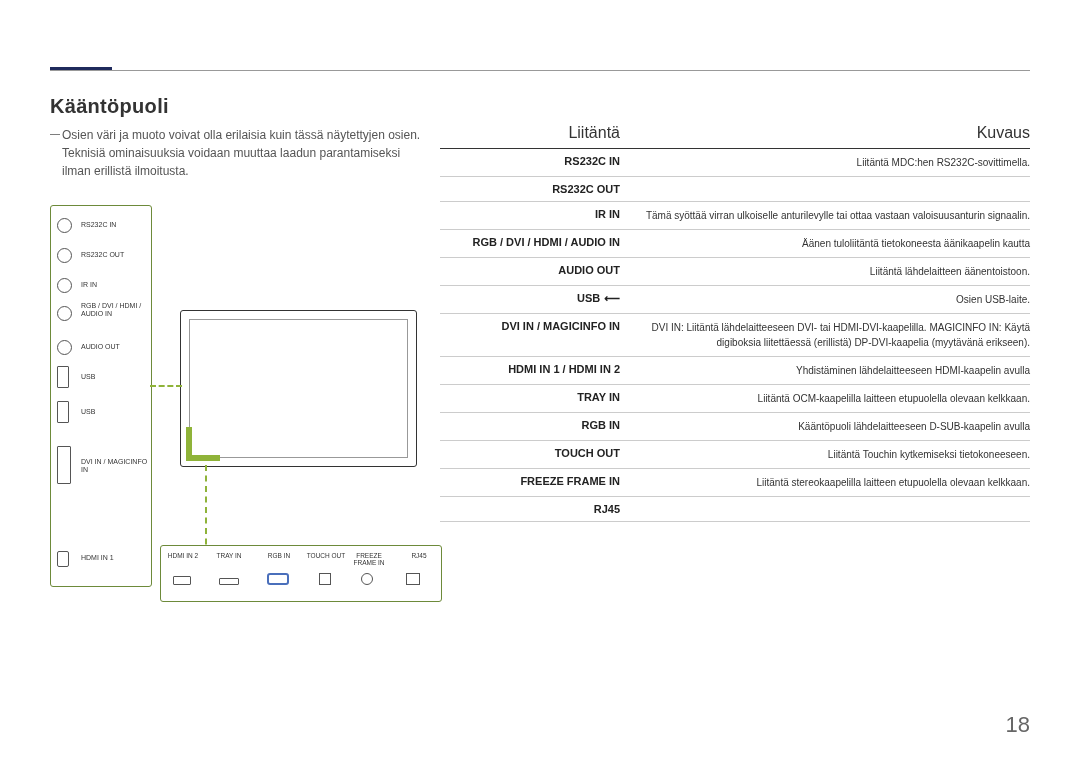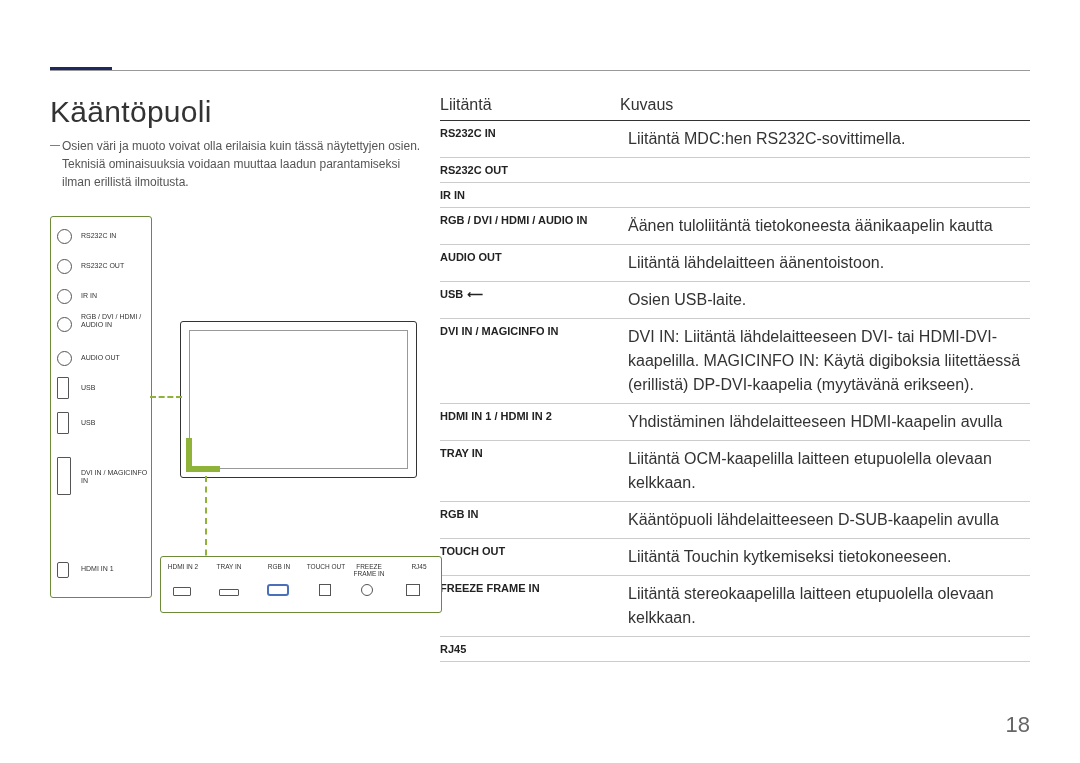--- a/index.html
+++ b/index.html
@@ -1,23 +1,23 @@
 <!DOCTYPE html>
 <html><head>
 <meta charset="utf-8">
 <style>
 html,body{margin:0;padding:0;width:1080px;height:763px;background:#fff;font-family:"Segoe UI",Arial,sans-serif;color:#333;}
 .page{position:relative;width:1080px;height:763px;box-sizing:border-box;padding:40px 50px 30px 50px;}
 .top-border{position:absolute;top:70px;left:50px;right:50px;height:1px;background:#999;}
 .accent-bar{position:absolute;top:67px;left:50px;width:62px;height:4px;background:#1f2a5c;}
-h1{font-size:30px;font-weight:400;margin:55px 0 8px 0;color:#333;letter-spacing:0.3px;}
+h1{font-size:20px;font-weight:700;margin:55px 0 8px 0;color:#333;letter-spacing:0.3px;}
 .note{font-size:12px;color:#555;line-height:1.5;max-width:360px;position:relative;padding-left:12px;}
 .note::before{content:"―";position:absolute;left:0;top:0;font-size:10px;}
 .left-col{float:left;width:390px;}
-.right-col{float:right;width:590px;margin-top:56px;}
+.right-col{float:right;width:590px;margin-top:84px;text-align:right;}
 
 
 .diagram{position:relative;margin-top:25px;height:400px;}
 .side-panel{position:absolute;left:0;top:0;width:100px;height:380px;border:1.5px solid #6d8a3a;border-radius:3px;background:#fff;}
 .side-panel .port{position:absolute;left:6px;}
 .side-panel .label{position:absolute;left:30px;font-size:7px;color:#333;line-height:1.1;white-space:pre-wrap;width:68px;}
 .circ{width:13px;height:13px;border:1px solid #555;border-radius:50%;display:inline-block;}
 .usb-rect{width:10px;height:20px;border:1px solid #555;border-radius:1px;}
 .dvi-rect{width:12px;height:36px;border:1px solid #555;border-radius:1px;}
 .hdmi-small{width:10px;height:14px;border:1px solid #555;border-radius:2px;}
@@ -36,21 +36,21 @@
 .tv-inner{position:absolute;left:8px;top:8px;right:8px;bottom:8px;border:1px solid #999;}
 .tv-corner{position:absolute;left:5px;bottom:5px;width:28px;height:28px;border-left:6px solid #8fb339;border-bottom:6px solid #8fb339;}
 .dash-v{position:absolute;left:155px;top:260px;height:90px;border-left:2px dashed #8fb339;}
 .dash-h{position:absolute;left:100px;top:180px;width:32px;border-top:2px dashed #8fb339;}
 .thead{display:flex;border-bottom:1px solid #333;padding-bottom:6px;margin-bottom:0;}
 .th{font-size:16px;font-weight:400;color:#333;}
 .th1{width:180px;}
 .th2{flex:1;}
 .row{display:flex;border-bottom:1px solid #ccc;padding:6px 0;align-items:flex-start;}
 .c1{width:180px;font-weight:600;font-size:11px;color:#222;padding-right:8px;}
-.c2{flex:1;font-size:16px;color:#333;line-height:1.5;}
+.c2{flex:1;font-size:10px;color:#333;line-height:1.5;}
 .usb-icon{display:inline-block;font-size:11px;margin-left:4px;}
 .page-num{position:absolute;right:50px;bottom:25px;font-size:22px;color:#666;font-weight:300;}
 </style>
 </head>
 <body>
 
 <div class="page">
  <div class="accent-bar"></div>
  <div class="top-border"></div>
 
@@ -113,20 +113,21 @@
         <div class="row">
           <div class="c1">RS232C IN</div>
           <div class="c2">Liitäntä MDC:hen RS232C-sovittimella.</div>
         </div>
         <div class="row">
           <div class="c1">RS232C OUT</div>
           <div class="c2"></div>
         </div>
         <div class="row">
           <div class="c1">IR IN</div>
+          <div class="c2">Tämä syöttää virran ulkoiselle anturilevylle tai ottaa vastaan valoisuusanturin signaalin.</div>
         </div>
         <div class="row">
           <div class="c1">RGB / DVI / HDMI / AUDIO IN</div>
           <div class="c2">Äänen tuloliitäntä tietokoneesta äänikaapelin kautta</div>
         </div>
         <div class="row">
           <div class="c1">AUDIO OUT</div>
           <div class="c2">Liitäntä lähdelaitteen äänentoistoon.</div>
         </div>
         <div class="row">

